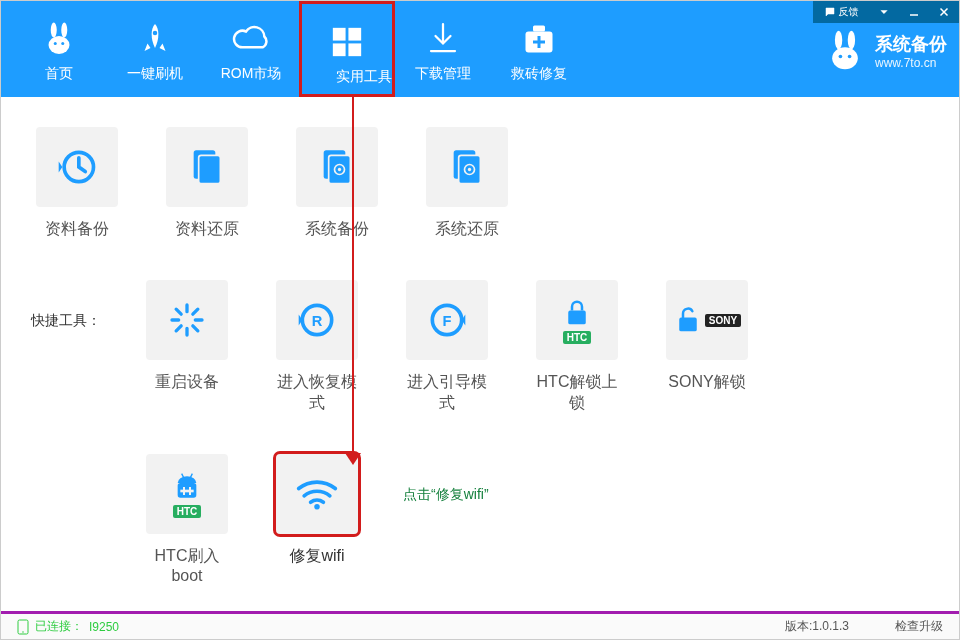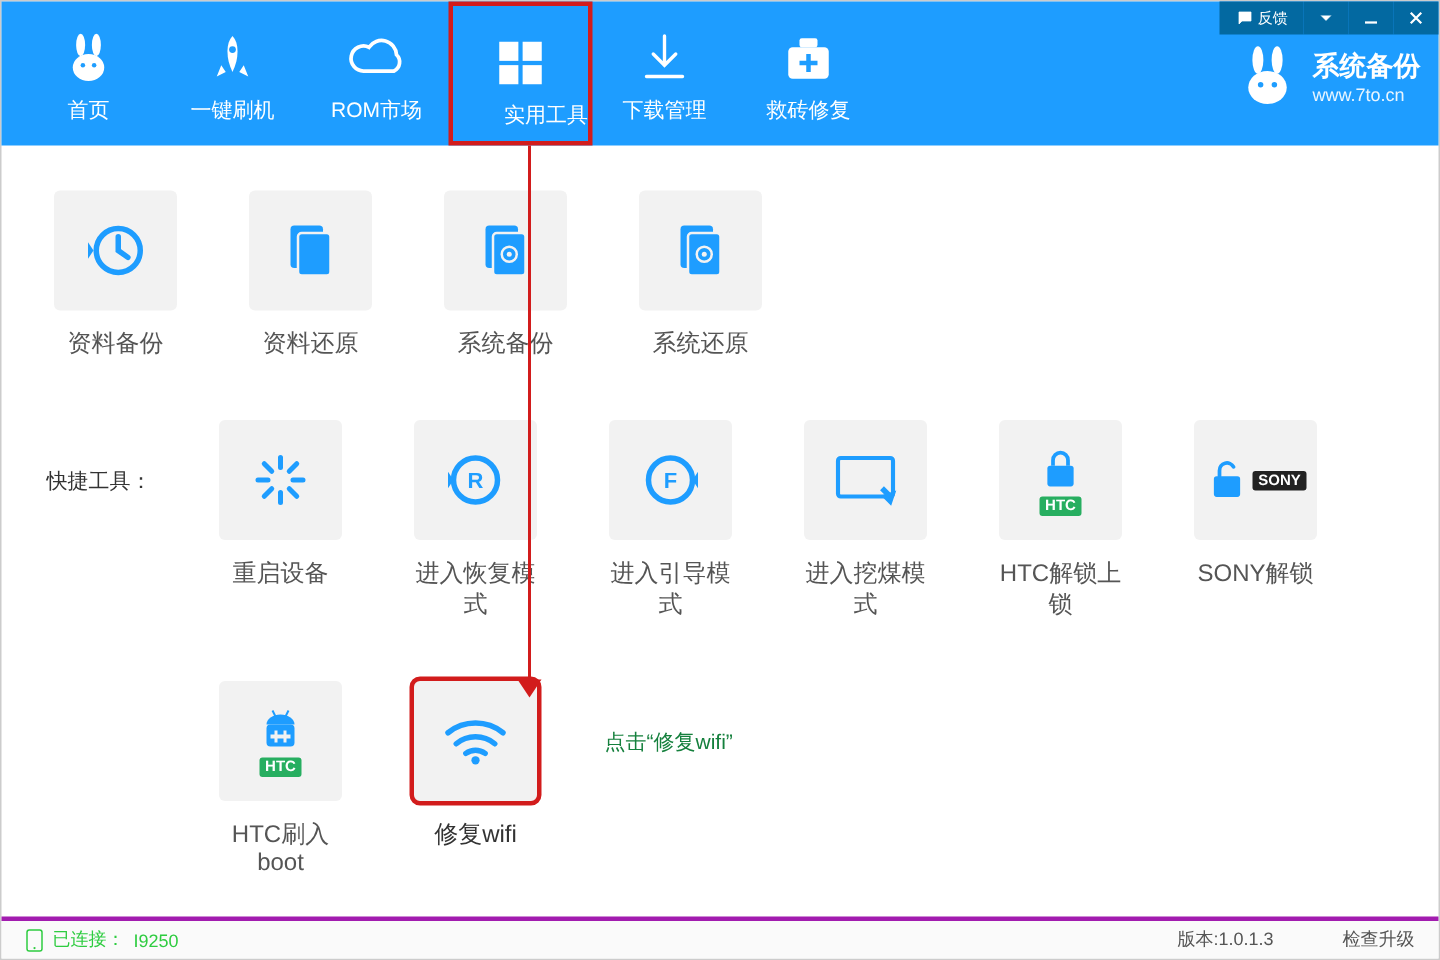--- a/index.html
+++ b/index.html
@@ -222,30 +222,20 @@
         </div>
         <div class="tile">
           <div class="box">
               <svg width="44" height="44" viewBox="0 0 48 48">
                 <circle cx="24" cy="24" r="16" fill="none" stroke="#1e9dff" stroke-width="4"></circle>
                 <text x="24" y="30" font-size="16" fill="#1e9dff" text-anchor="middle" font-weight="bold">F</text>
                 <path d="M40 24l4 6V18z" fill="#1e9dff"></path>
               </svg>
             </div>
           <div class="tlabel">进入引导模式</div>
-        </div>
-        <div class="tile">
-          <div class="box">
-              <svg width="44" height="40" viewBox="0 0 48 40" fill="none" stroke="#1e9dff" stroke-width="3">
-                <rect x="4" y="4" width="40" height="28" rx="2"></rect>
-                <path d="M36 26l6 6" stroke-width="4"></path>
-                <path d="M38 32l6-2-2 6z" fill="#1e9dff"></path>
-              </svg>
-            </div>
-          <div class="tlabel">进入挖煤模式</div>
         </div>
         <div class="tile">
           <div class="box">
               <div style="display:flex;flex-direction:column;align-items:center;gap:2px">
                 <svg width="30" height="32" viewBox="0 0 48 48">
                   <rect x="10" y="20" width="28" height="22" rx="3" fill="#1e9dff"></rect>
                   <path d="M16 20v-6a8 8 0 0 1 16 0v6" fill="none" stroke="#1e9dff" stroke-width="4"></path>
                 </svg>
                 <span class="badge" style="background:#27ae60">HTC</span>
               </div>

